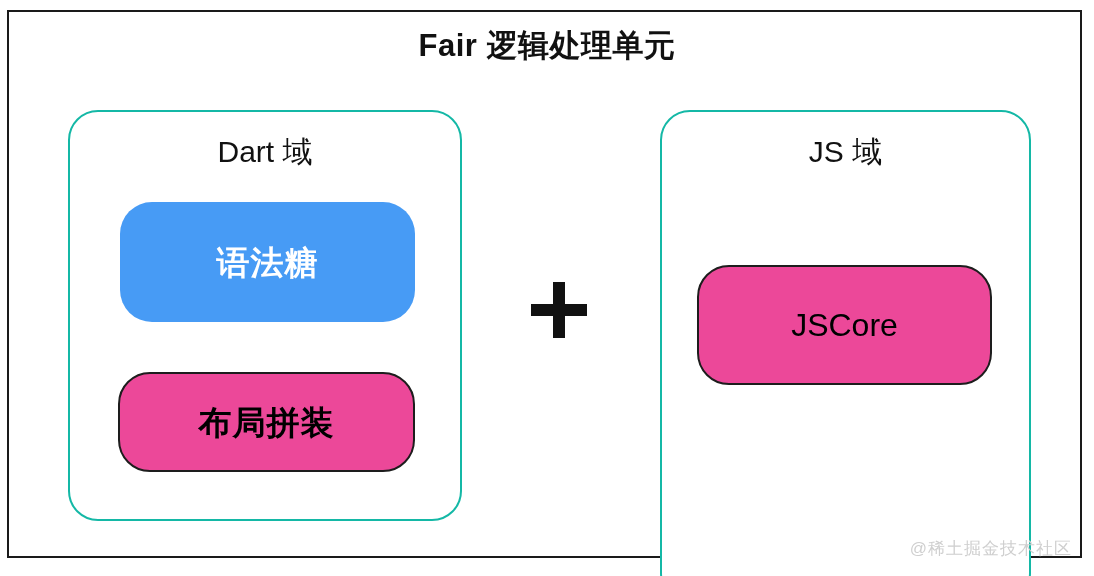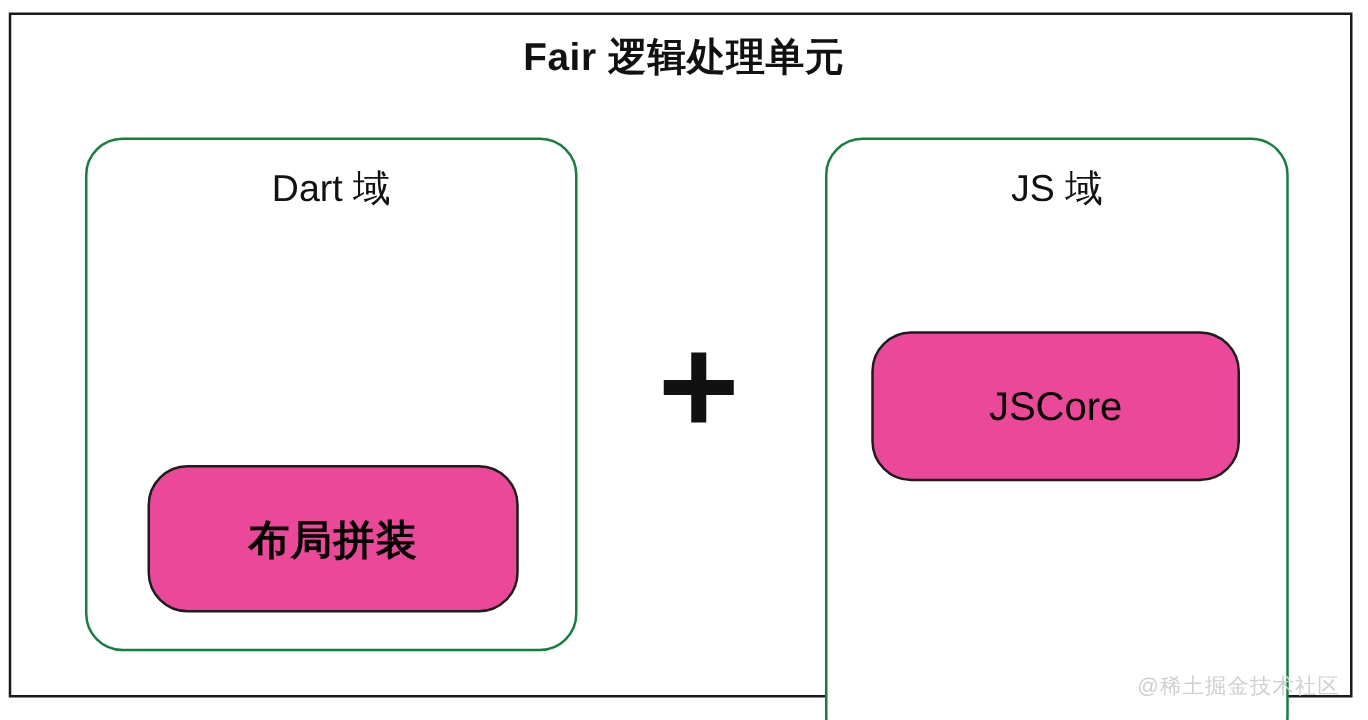--- a/index.html
+++ b/index.html
@@ -45,21 +45,21 @@
     font-weight: bold;
     letter-spacing: 0.5px;
     line-height: 40px;
     color: #111111;
   }
 
   
   .domain-box {
     position: absolute;
     box-sizing: border-box;
-    border: 2px solid #15803d;
+    border: 2px solid #14b8a6;
     border-radius: 30px;
     background: #ffffff;
   }
   #dart-domain {
     left: 68px;
     top: 110px;
     width: 394px;
     height: 411px;
   }
   #js-domain {
@@ -115,21 +115,21 @@
     width: 295px;
     height: 120px;
   }
   #syntax-sugar-box .item-label {
     color: #ffffff;
   }
   #layout-assembly-box {
     left: 48px;
     top: 260px;
     width: 297px;
-    height: 118px;
+    height: 100px;
   }
   #jscore-box {
     left: 35px;
     top: 153px;
     width: 295px;
     height: 120px;
   }
 
   
   .plus-sign {
@@ -173,20 +173,23 @@
 
 <div id="canvas">
 
   <div class="outer-frame"></div>
 
   <div class="diagram-title">Fair 逻辑处理单元</div>
 
   <div class="domain-box" id="dart-domain">
     <div class="domain-label">Dart 域</div>
 
+    <div class="item-box filled" id="syntax-sugar-box" style="background:#479bf5;">
+      <span class="item-label">语法糖</span>
+    </div>
 
     <div class="item-box outlined" id="layout-assembly-box">
       <span class="item-label">布局拼装</span>
     </div>
   </div>
 
   <div class="plus-sign" title="+">
     <span class="bar-h"></span>
     <span class="bar-v"></span>
   </div>

